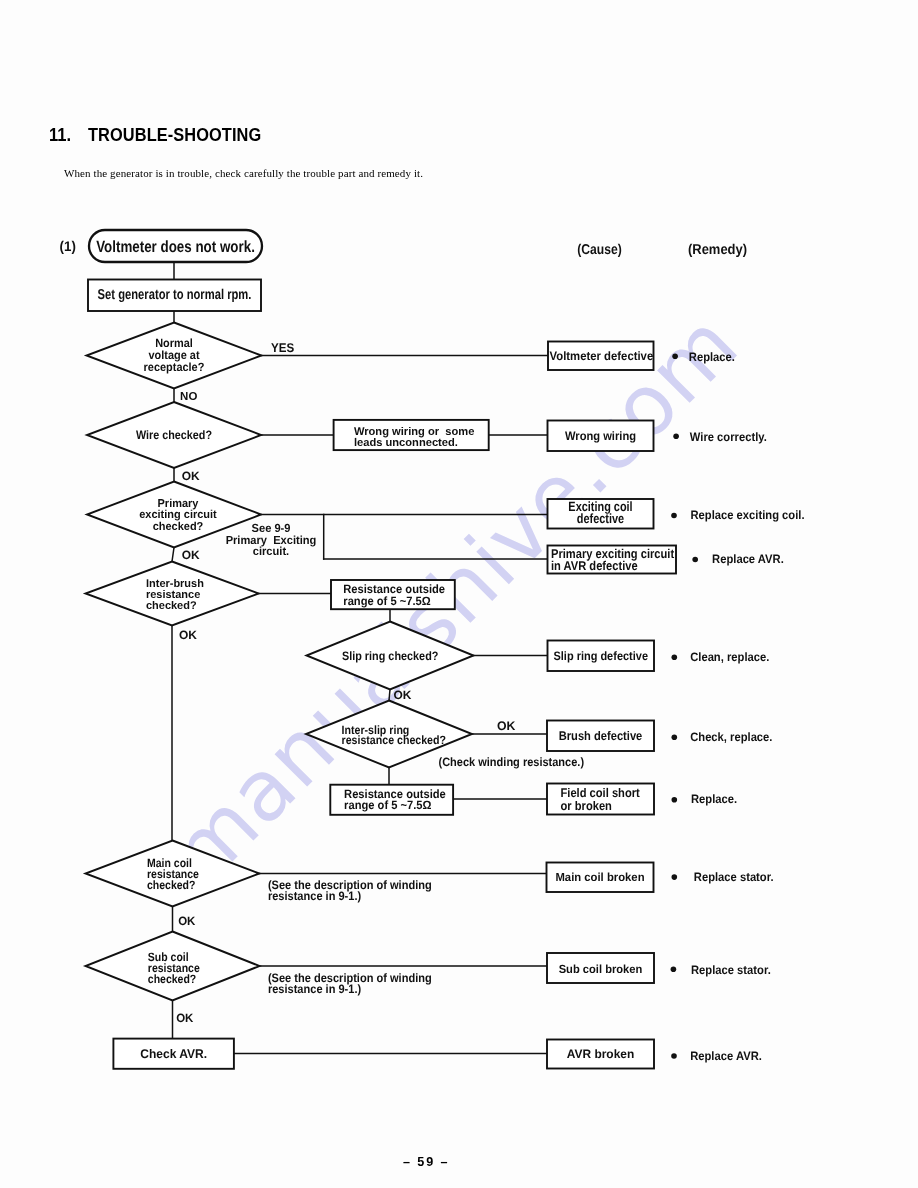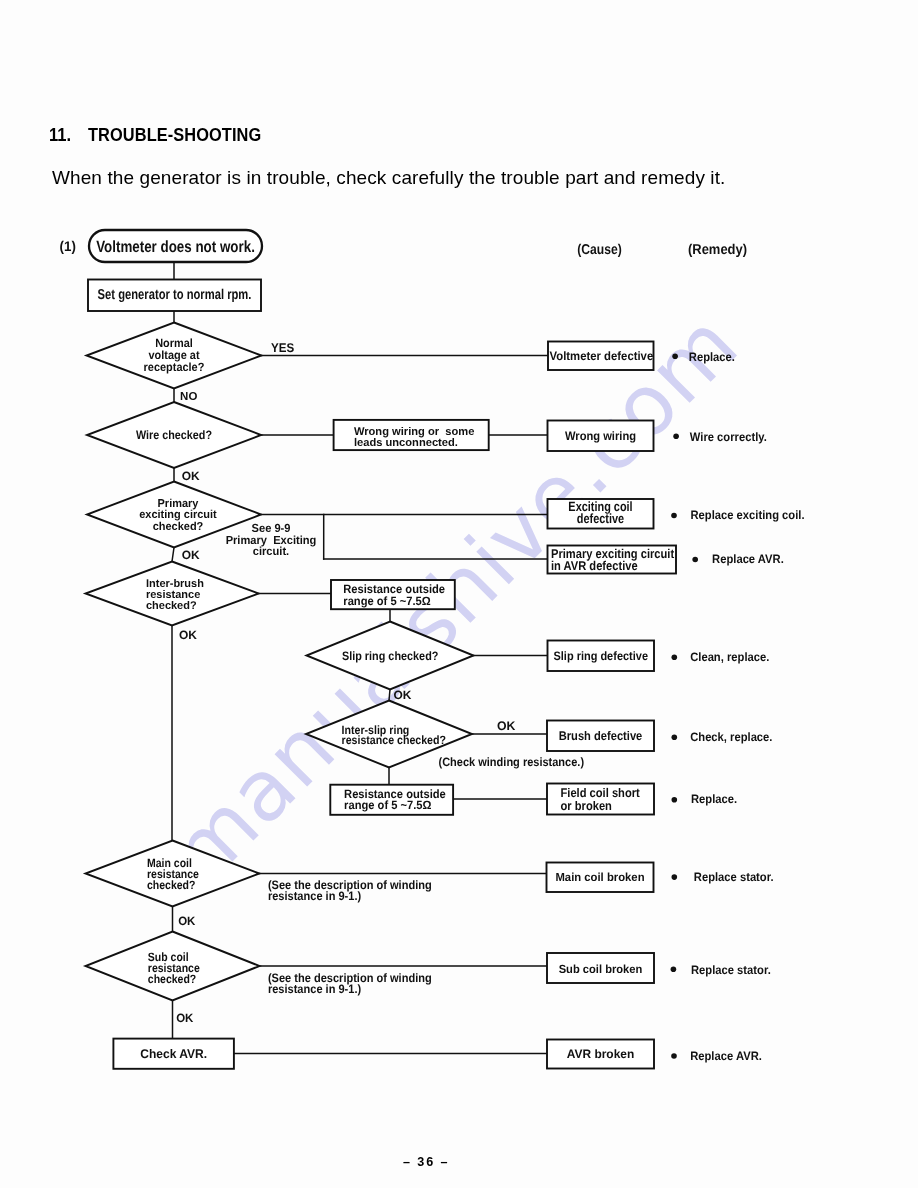--- a/index.html
+++ b/index.html
@@ -4,34 +4,34 @@
 <style>
   html,body{margin:0;padding:0;background:#ffffff;}
   body{width:918px;height:1188px;font-family:"Liberation Sans",sans-serif;position:relative;overflow:hidden;-webkit-font-smoothing:antialiased;
        background:#fdfdfd;}
   #page{position:absolute;left:0;top:0;width:918px;height:1188px;filter:saturate(1);}
   .wmlayer{position:absolute;left:0;top:0;width:918px;height:1188px;pointer-events:none;z-index:1;}
   .wmtext{font-family:"DejaVu Sans",sans-serif;font-weight:400;font-size:84px;fill:#d2d2f3;letter-spacing:1.2px;}
   #chart{position:absolute;left:0;top:0;z-index:2;text-rendering:geometricPrecision;}
   .hdnum{position:absolute;left:49px;top:124.7px;font-size:17.6px;font-weight:bold;letter-spacing:0px;transform:scaleX(0.94);transform-origin:left center;}
   .hdtitle{position:absolute;left:87.6px;top:124.7px;font-size:17.6px;font-weight:bold;letter-spacing:.1px;transform:scaleX(0.93);transform-origin:left center;}
-  .intro{position:absolute;left:52px;top:167px;font-family:Liberation Sans, sans-serif;font-size:19px;letter-spacing:.1px;}
+  .intro{position:absolute;left:64px;top:167px;font-family:Liberation Serif, serif;font-size:11px;letter-spacing:.1px;}
   .pagenum{position:absolute;left:403px;top:1155px;font-family:"Liberation Sans",sans-serif;font-weight:bold;font-size:12.6px;letter-spacing:1.9px;}
 </style>
 </head>
 <body>
 
 <div id="page">
   <svg class="wmlayer" viewBox="0 0 918 1188">
     <text class="wmtext" x="206" y="888" transform="rotate(-45.1 206 888)">manualshive.com</text>
   </svg>
   <div class="hdnum">11.</div>
   <div class="hdtitle">TROUBLE-SHOOTING</div>
   <div class="intro">When the generator is in trouble, check carefully the trouble part and remedy it.</div>
-  <div class="pagenum">– 36 –</div>
+  <div class="pagenum">– 59 –</div>
   <svg id="chart" width="918" height="1188" viewBox="0 0 918 1188">
       <line x1="174" y1="262" x2="174" y2="279.5" stroke="#111" stroke-width="1.5" stroke-linecap="square"></line>
       <line x1="174" y1="311" x2="174" y2="322.5" stroke="#111" stroke-width="1.5" stroke-linecap="square"></line>
       <line x1="174" y1="388.5" x2="174" y2="402" stroke="#111" stroke-width="1.5" stroke-linecap="square"></line>
       <line x1="174" y1="468" x2="174" y2="481.5" stroke="#111" stroke-width="1.5" stroke-linecap="square"></line>
       <line x1="174" y1="547.5" x2="172" y2="561.5" stroke="#111" stroke-width="1.5" stroke-linecap="square"></line>
       <line x1="172" y1="625.5" x2="172" y2="840.5" stroke="#111" stroke-width="1.5" stroke-linecap="square"></line>
       <line x1="172.5" y1="906.5" x2="172.5" y2="931.5" stroke="#111" stroke-width="1.5" stroke-linecap="square"></line>
       <line x1="172.5" y1="1000.5" x2="172.5" y2="1038.5" stroke="#111" stroke-width="1.5" stroke-linecap="square"></line>
       <line x1="261.5" y1="355.5" x2="548" y2="355.5" stroke="#111" stroke-width="1.5" stroke-linecap="square"></line>

